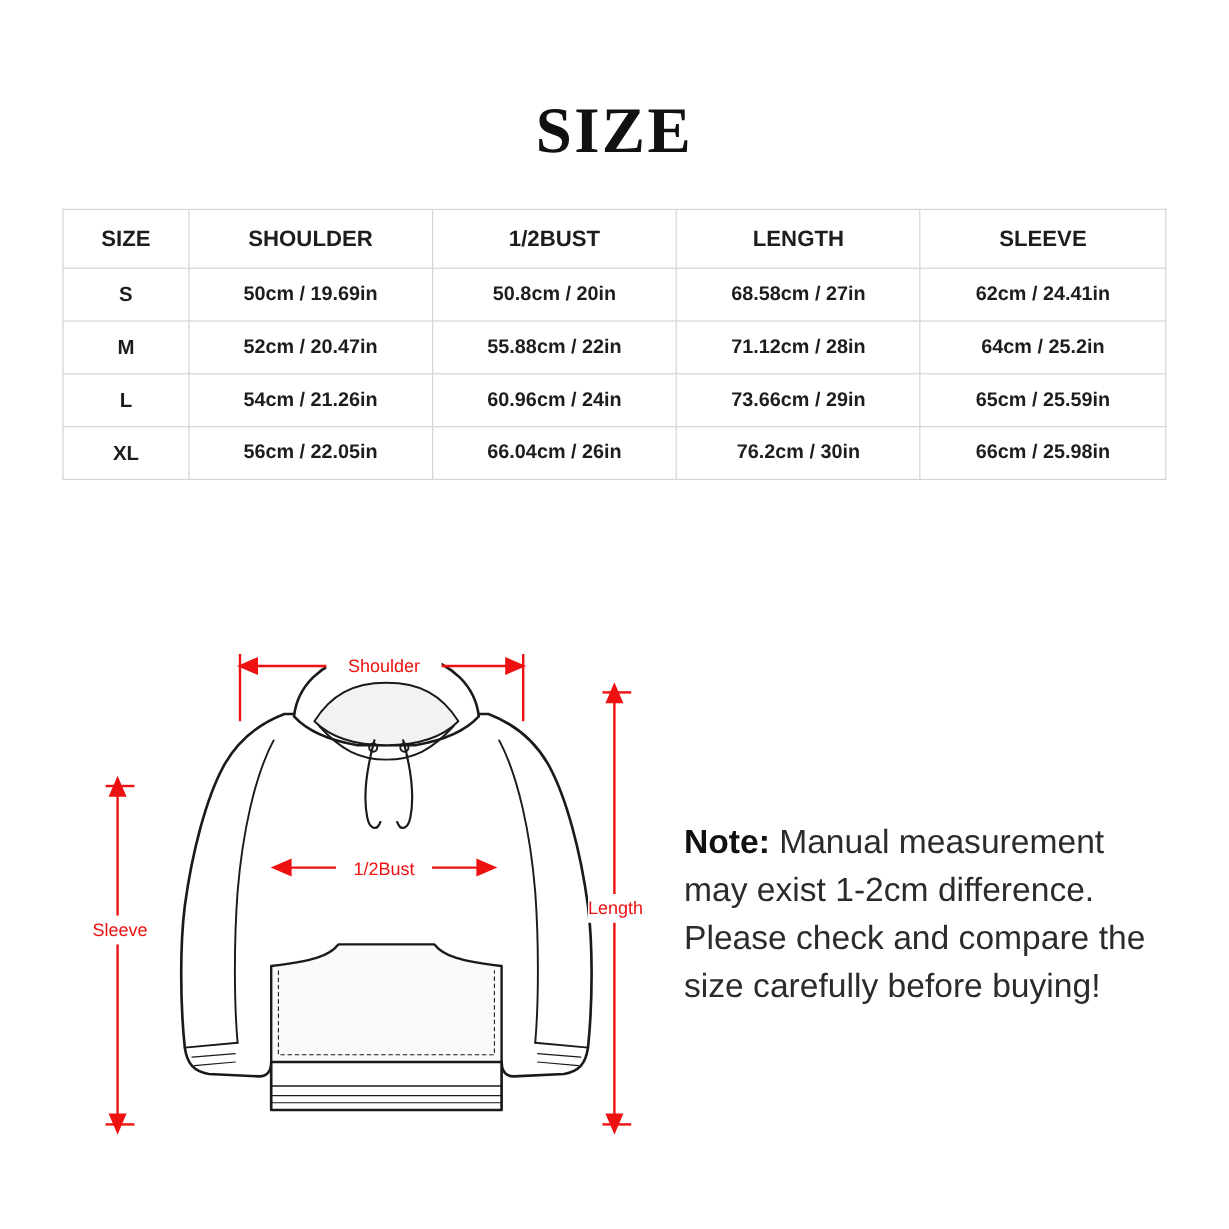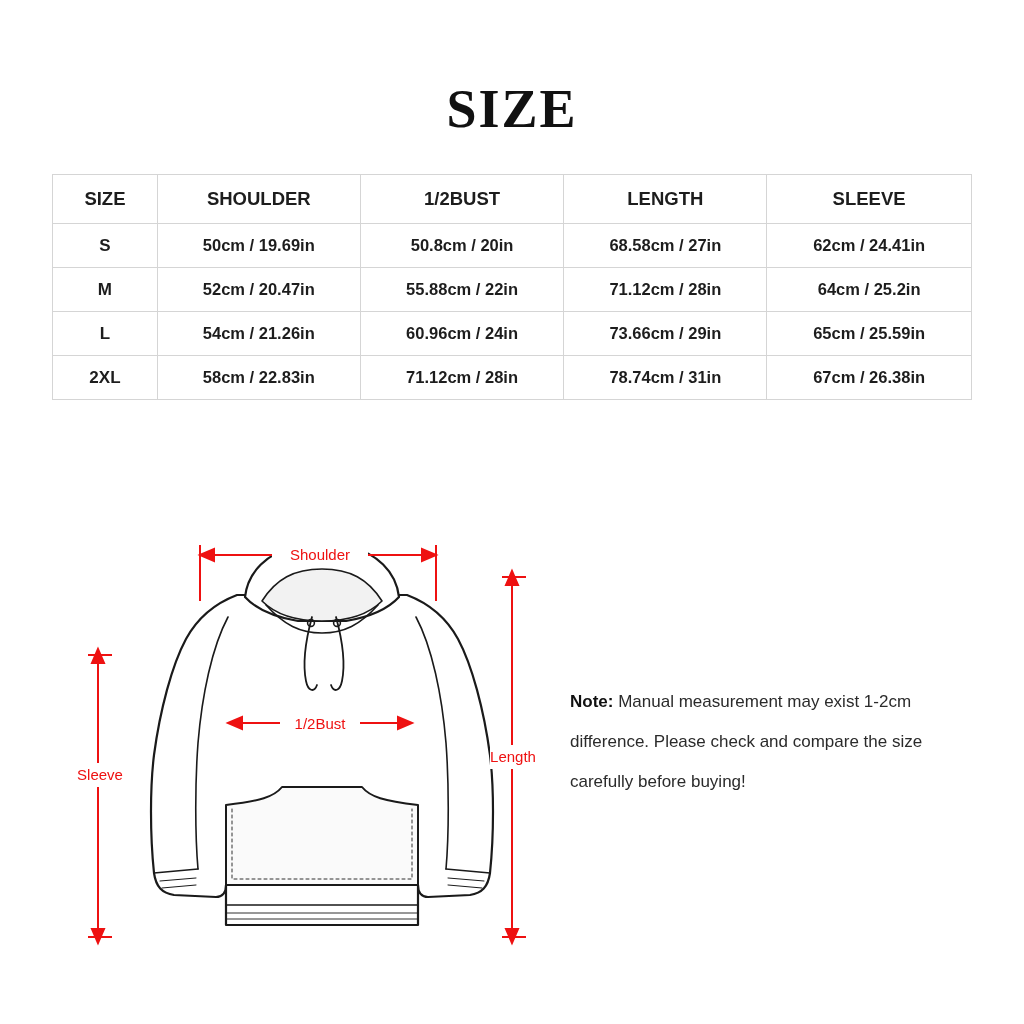--- a/index.html
+++ b/index.html
@@ -72,21 +72,21 @@
     height: 470px;
   }
   #diagram svg { display: block; }
 
   
   #note {
     position: absolute;
     left: 570px;
     top: 682px;
     width: 400px;
-    font-size: 17px;
+    font-size: 28px;
     line-height: 40px;
     color: #2b2b2b;
   }
   #note .note-label {
     font-weight: 700;
     color: #111111;
   }
 </style>
 </head>
 <body>
@@ -126,25 +126,25 @@
       <td>64cm / 25.2in</td>
     </tr>
     <tr>
       <td class="size-col">L</td>
       <td>54cm / 21.26in</td>
       <td>60.96cm / 24in</td>
       <td>73.66cm / 29in</td>
       <td>65cm / 25.59in</td>
     </tr>
     <tr>
-      <td class="size-col">2XL</td>
-      <td>58cm / 22.83in</td>
-      <td>71.12cm / 28in</td>
-      <td>78.74cm / 31in</td>
-      <td>67cm / 26.38in</td>
+      <td class="size-col">XL</td>
+      <td>56cm / 22.05in</td>
+      <td>66.04cm / 26in</td>
+      <td>76.2cm / 30in</td>
+      <td>66cm / 25.98in</td>
     </tr>
   </tbody>
 </table>
 
 <div id="diagram">
   <svg width="540" height="470" viewBox="0 0 540 470" xmlns="http://www.w3.org/2000/svg">
     <g fill="none" stroke="#1a1a1a" stroke-width="2.2" stroke-linejoin="round" stroke-linecap="round">
 
       <path d="M197,90 C176,98 158,112 146,134 C132,160 120,205 114,250
                C110,282 110,330 114,368

